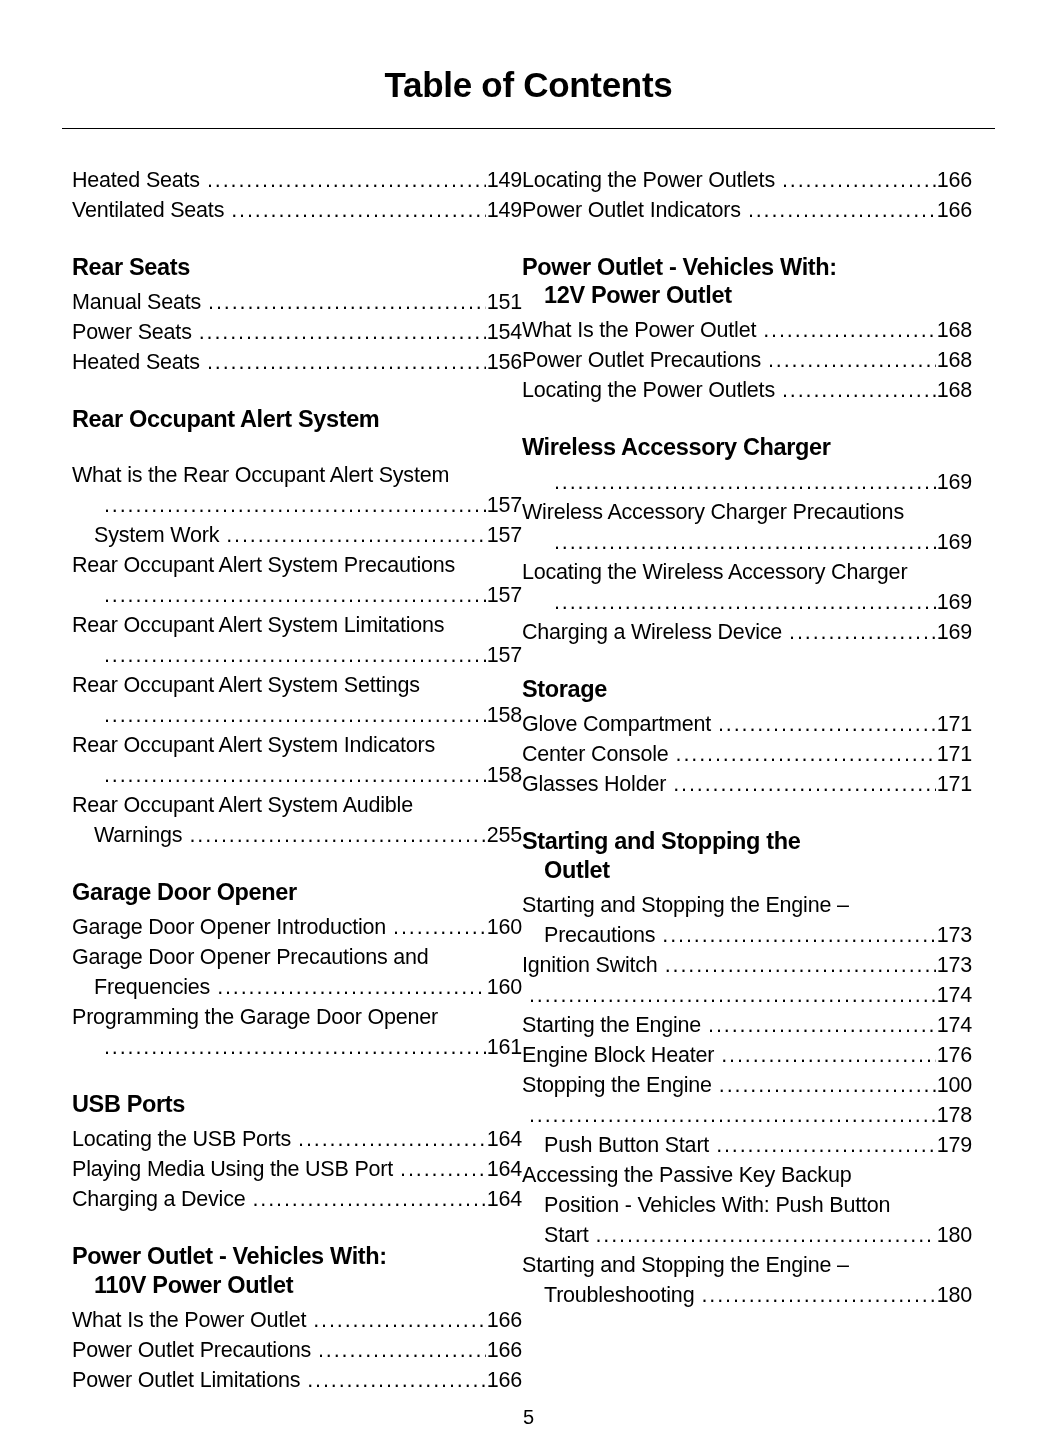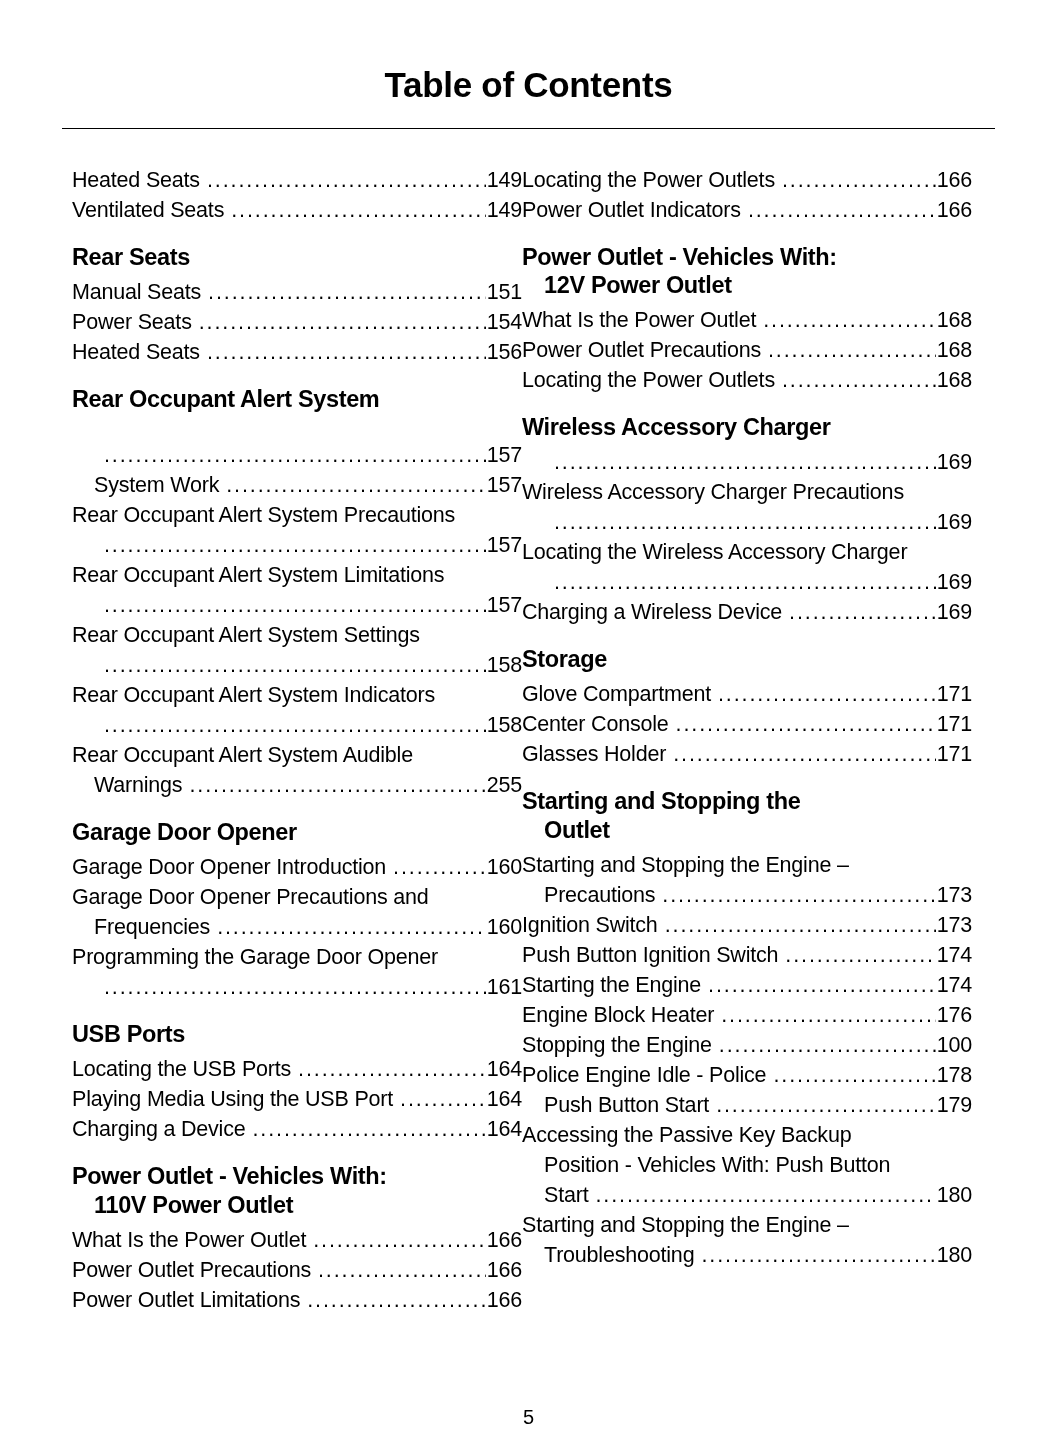--- a/index.html
+++ b/index.html
@@ -50,21 +50,21 @@
     width: 450px;
     flex: 0 0 450px;
   }
 
   
   .section-heading {
     font-size: 23.5px;
     font-weight: bold;
     letter-spacing: -0.35px;
     line-height: 1.2;
-    margin-top: 18px;
+    margin-top: 28px;
     margin-bottom: 6px;
     text-indent: 0;
     padding-left: 22px;
     text-indent: -22px;
   }
   .section-heading.gap-after {
     margin-bottom: 27px;
   }
 
   
@@ -155,20 +155,21 @@
           <span class="dots">........................................................................................................................</span>
           <span class="page-num">154</span>
         </div>
         <div class="entry">
           <span class="entry-label">Heated Seats</span>
           <span class="dots">........................................................................................................................</span>
           <span class="page-num">156</span>
         </div>
         <div class="section-heading gap-after">Rear Occupant Alert System</div>
         <div class="entry-wrap">
+          <div class="line1">What is the Rear Occupant Alert System</div>
           <div class="line2 dots-only">
             <span class="dots" style="margin-left: 0px;">........................................................................................................................</span>
             <span class="page-num">157</span>
           </div>
         </div>
         <div class="entry-wrap">
           <div class="line2">
             <span>System Work</span>
             <span class="dots">........................................................................................................................</span>
             <span class="page-num">157</span>
@@ -341,41 +342,39 @@
             <span class="dots">........................................................................................................................</span>
             <span class="page-num">173</span>
           </div>
         </div>
         <div class="entry">
           <span class="entry-label">Ignition Switch</span>
           <span class="dots">........................................................................................................................</span>
           <span class="page-num">173</span>
         </div>
         <div class="entry">
-          <span class="entry-label">Push Button Ignition Switch</span>
           <span class="dots">........................................................................................................................</span>
           <span class="page-num">174</span>
         </div>
         <div class="entry">
           <span class="entry-label">Starting the Engine</span>
           <span class="dots">........................................................................................................................</span>
           <span class="page-num">174</span>
         </div>
         <div class="entry">
           <span class="entry-label">Engine Block Heater</span>
           <span class="dots">........................................................................................................................</span>
           <span class="page-num">176</span>
         </div>
         <div class="entry">
           <span class="entry-label">Stopping the Engine</span>
           <span class="dots">........................................................................................................................</span>
           <span class="page-num">100</span>
         </div>
         <div class="entry">
-          <span class="entry-label">Police Engine Idle - Police</span>
           <span class="dots">........................................................................................................................</span>
           <span class="page-num">178</span>
         </div>
         <div class="entry-wrap">
           <div class="line2">
             <span>Push Button Start</span>
             <span class="dots">........................................................................................................................</span>
             <span class="page-num">179</span>
           </div>
         </div>

